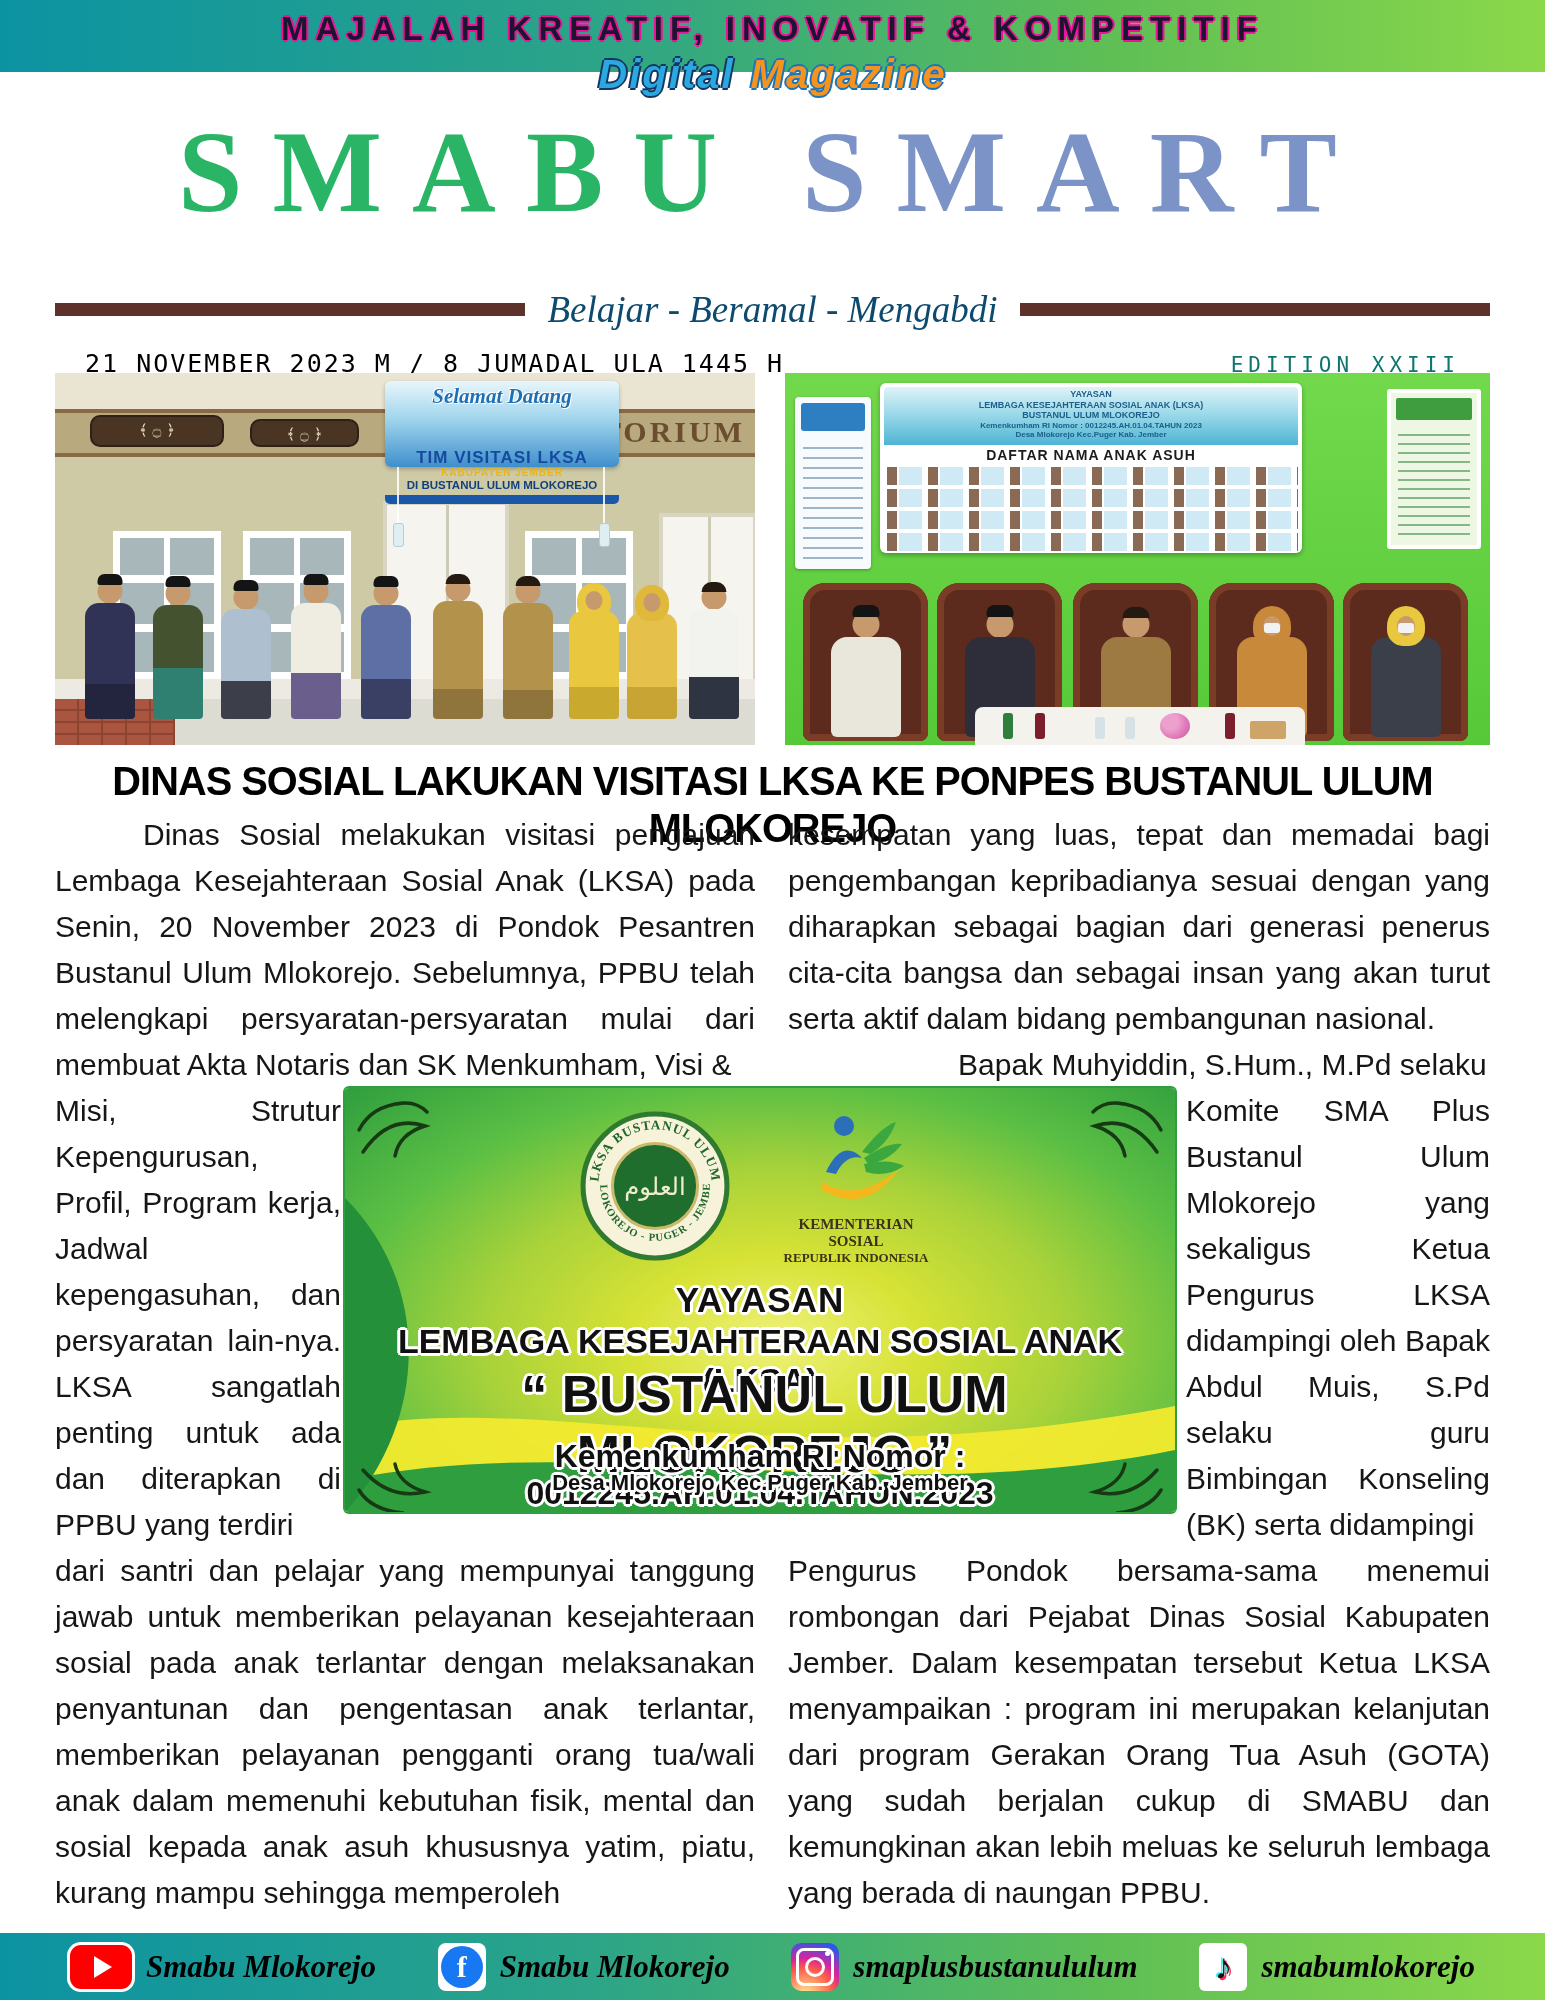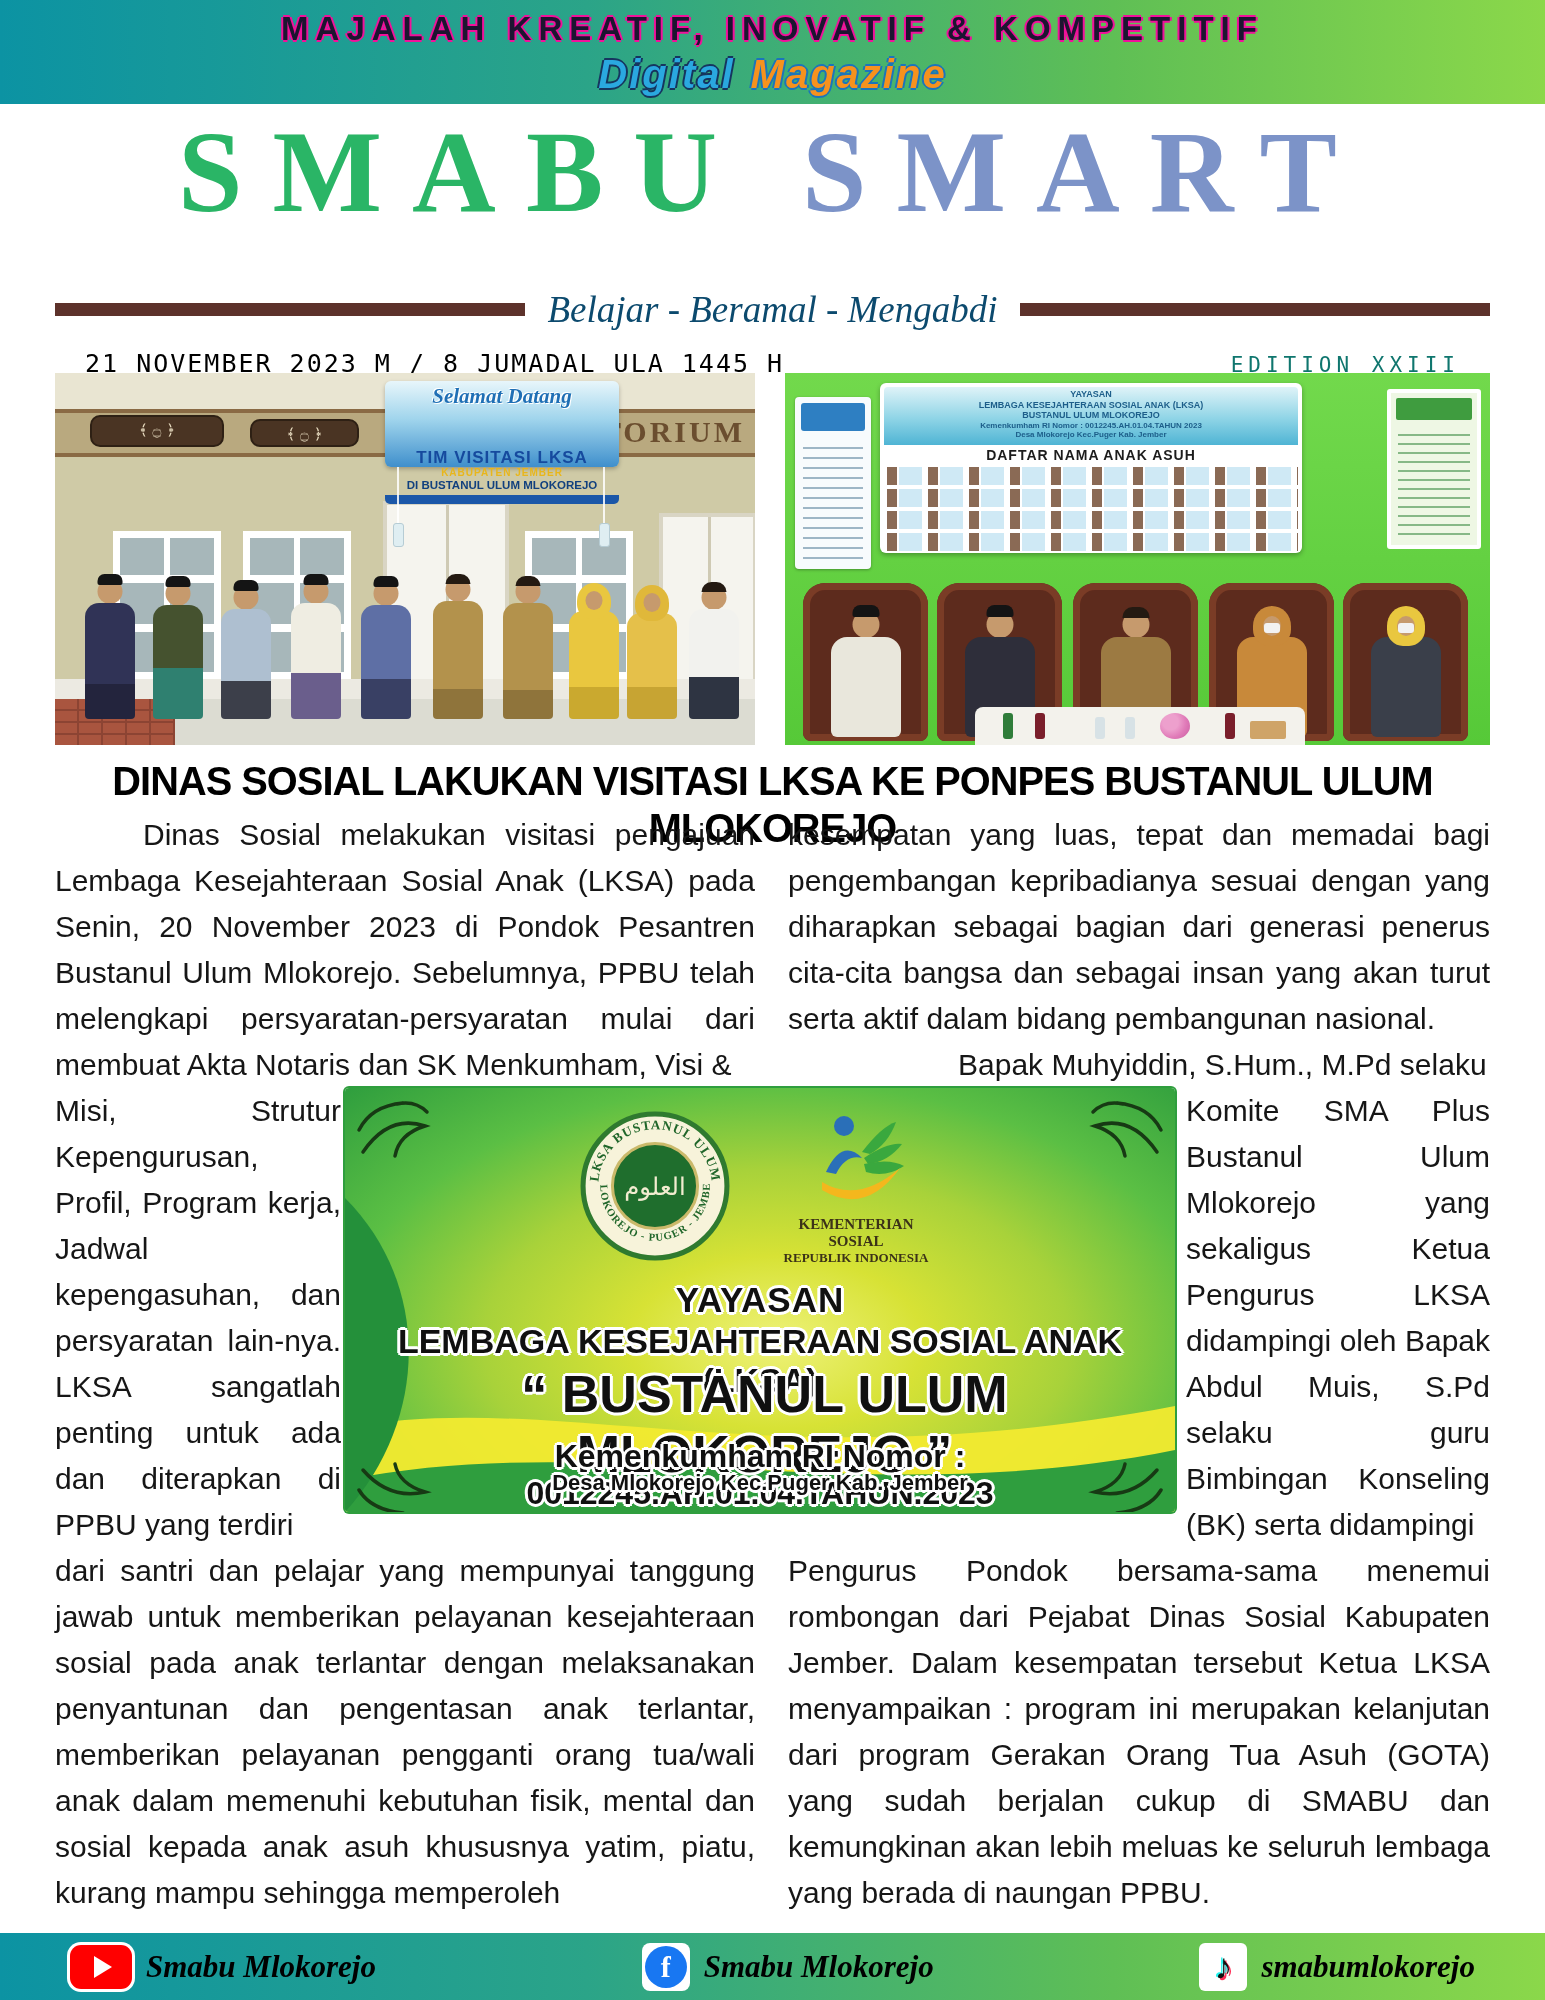--- a/index.html
+++ b/index.html
@@ -1,20 +1,20 @@
 <!DOCTYPE html>
 <html><head>
 <meta charset="utf-8">
 <style>
   html,body{margin:0;padding:0;background:#ffffff;}
   .page{position:relative;width:1545px;height:2000px;background:#fff;overflow:hidden;
         font-family:"Liberation Sans",sans-serif;}
 
   
-  .topbar{position:absolute;left:0;top:0;width:1545px;height:104px;
+  .topbar{position:absolute;left:0;top:0;width:1545px;height:72px;
           background:linear-gradient(90deg,#0c93a3 0%,#2ba488 38%,#5fbf55 72%,#8bd84a 100%);}
   .topbar-l1{position:absolute;top:10px;left:0;right:0;text-align:center;
              font-family:"Liberation Sans",sans-serif;font-weight:700;font-size:33px;letter-spacing:7px;
              color:#1c1530;text-shadow:-2px 0 #f0119b,2px 0 #f0119b,0 -2px #f0119b,0 2px #f0119b;}
   .topbar-l2{position:absolute;top:52px;left:0;right:0;text-align:center;
              font-weight:700;font-style:italic;font-size:40px;letter-spacing:2px;}
   .digital{color:#2aa8e0;text-shadow:-2px 0 #16355f,2px 0 #16355f,0 -2px #16355f,0 2px #16355f;}
   .magazine{color:#f6921e;margin-left:16px;text-shadow:-2px 0 #1b75bb,2px 0 #1b75bb,0 -2px #1b75bb,0 2px #1b75bb;}
 
   
@@ -435,18 +435,24 @@
         </span>
       <span class="lbl">Smabu Mlokorejo</span>
     </div>
     <div class="soc">
       <span class="icon fb">
           <span class="fbc">f</span>
         </span>
       <span class="lbl">Smabu Mlokorejo</span>
     </div>
     <div class="soc">
+      <span class="icon ig">
+          <i class="dot"></i>
+        </span>
+      <span class="lbl">smaplusbustanululum</span>
+    </div>
+    <div class="soc">
       <span class="icon tt">♪</span>
       <span class="lbl">smabumlokorejo</span>
     </div>
   </footer>
 
 </div>
 
 </body></html>

